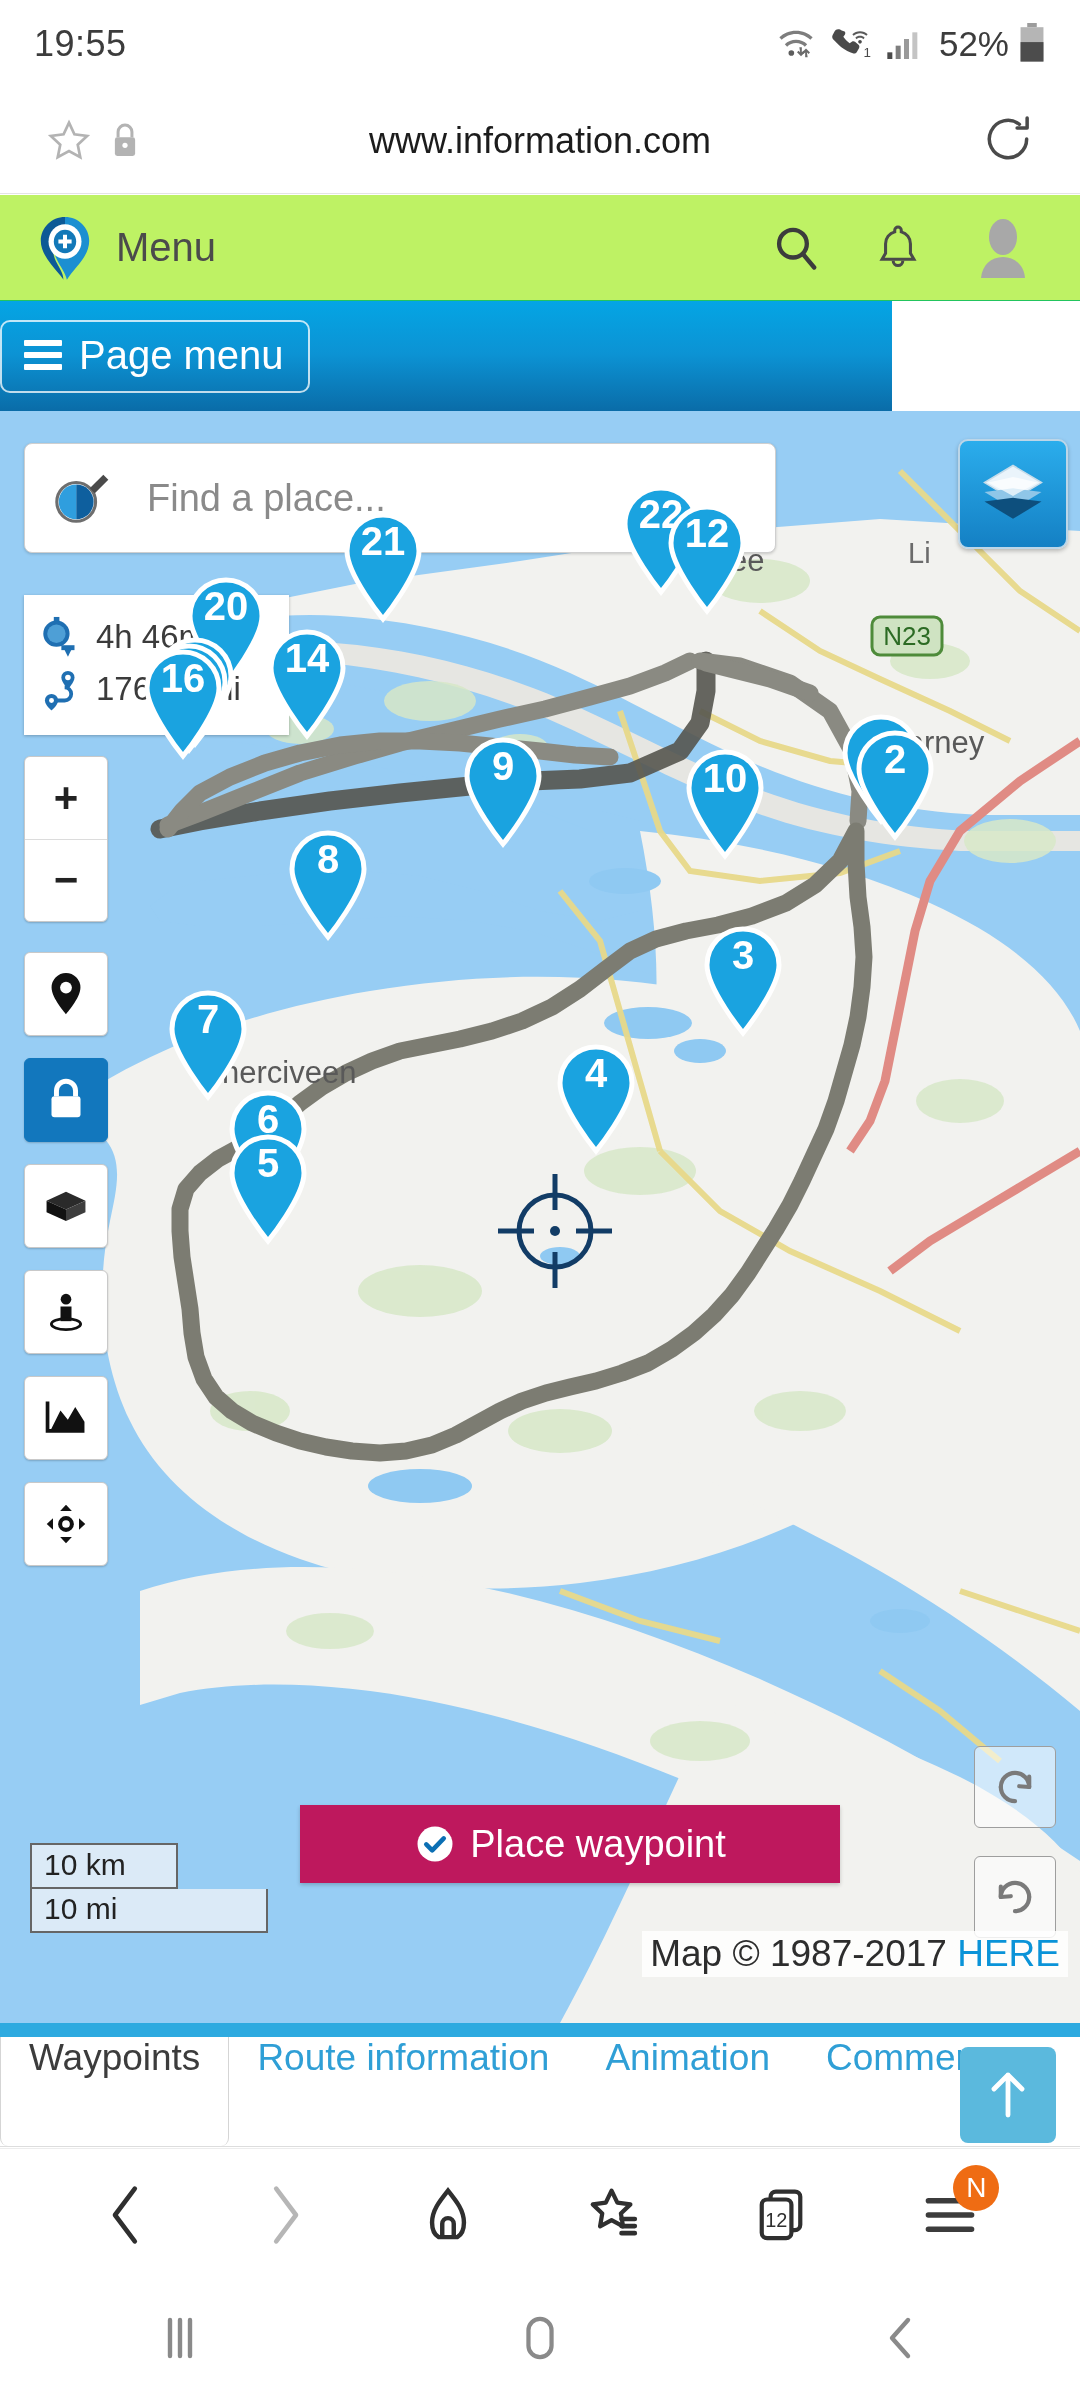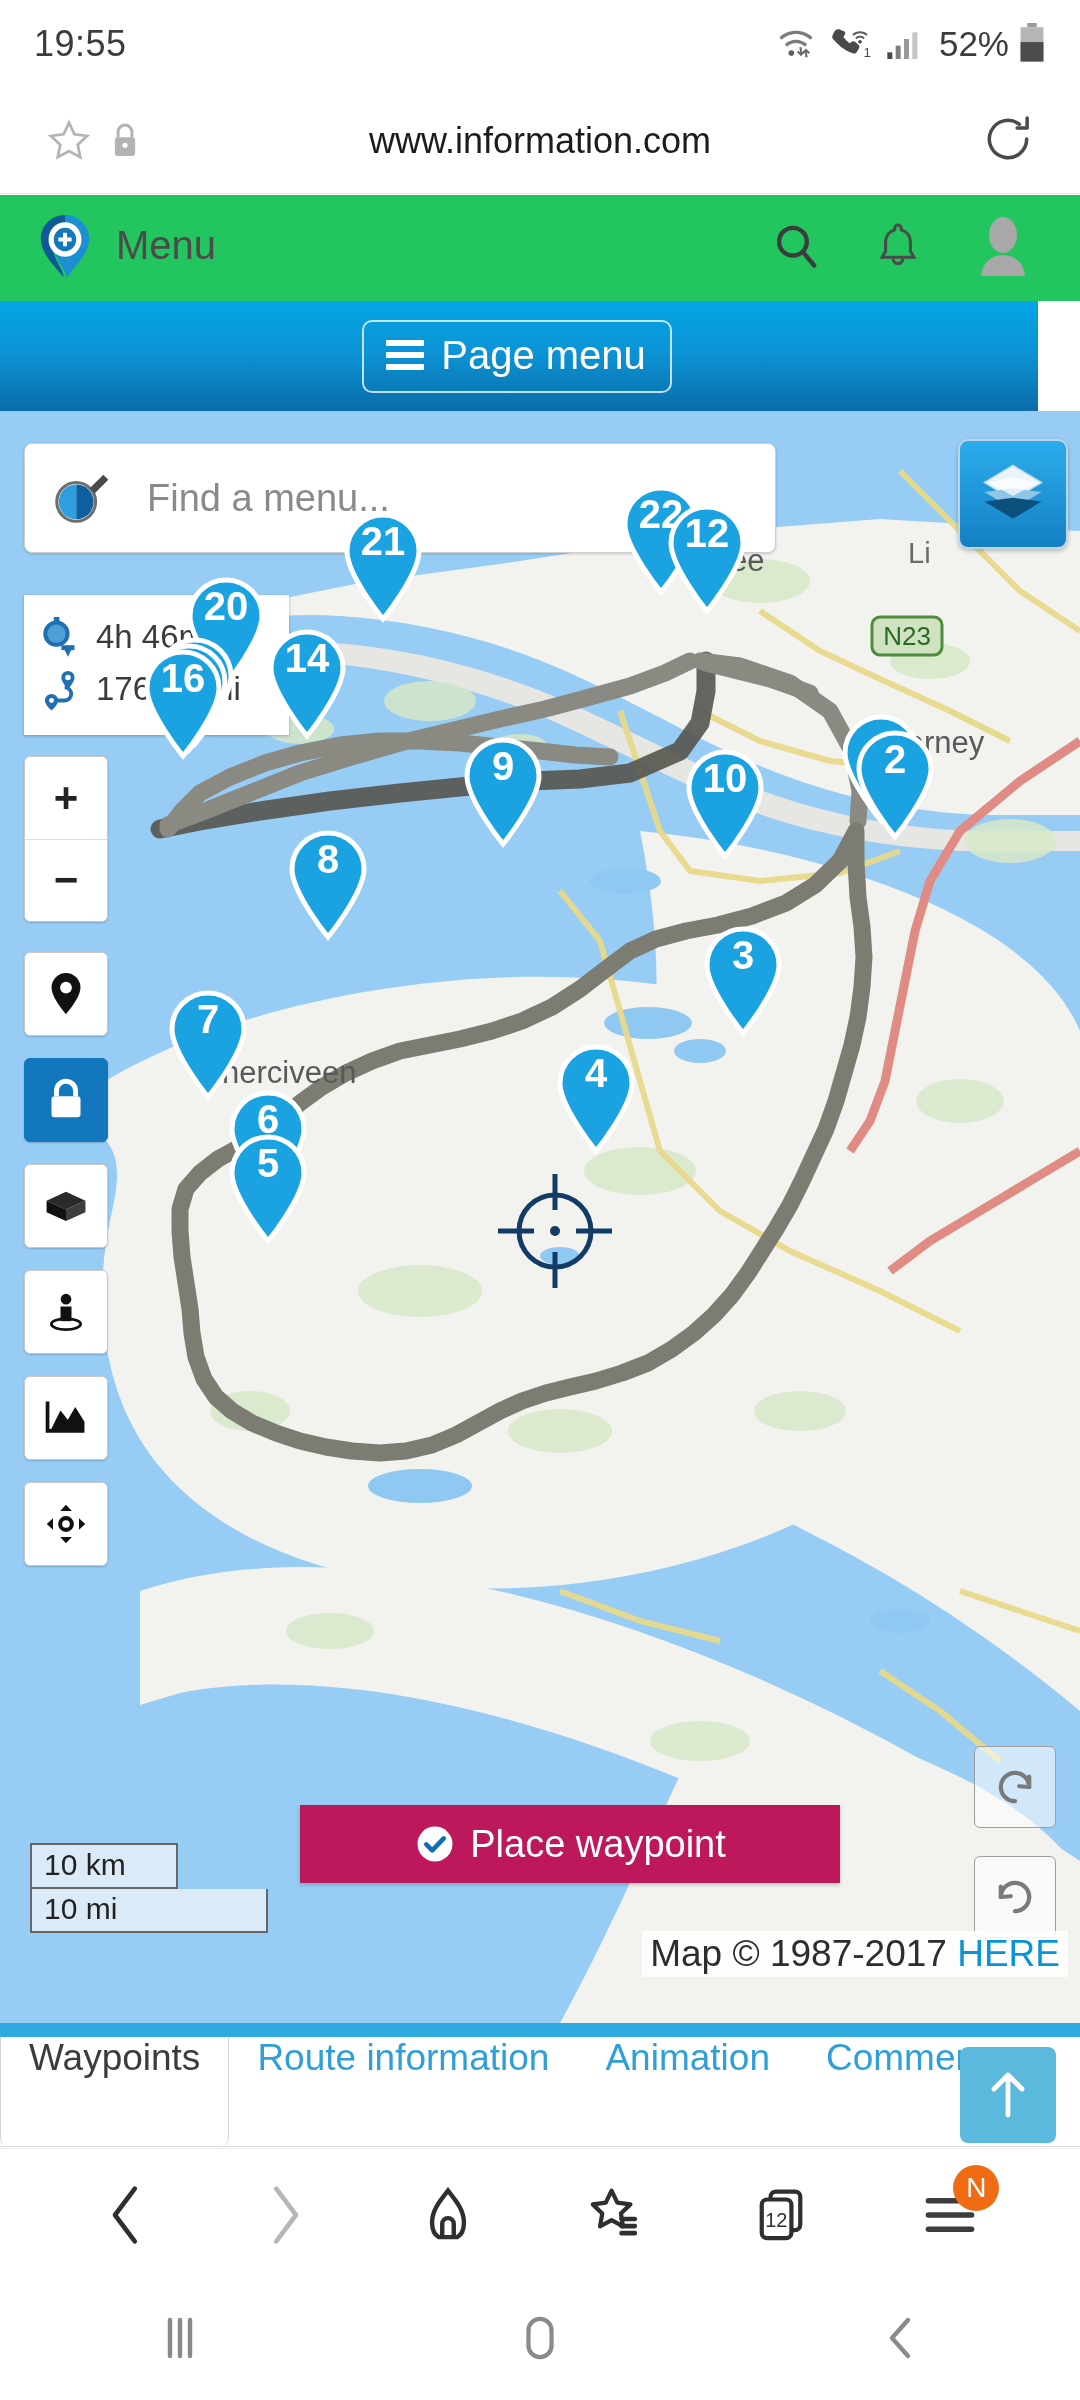--- a/index.html
+++ b/index.html
@@ -31,33 +31,33 @@
   .urlbar .u-left { display: flex; align-items: center; gap: 16px; }
   .url-text {
     position: absolute; left: 0; width: 1080px; text-align: center;
     font-size: 36px; color: #1c1c1c;
   }
   .u-right { margin-left: auto; }
 
   
   .appheader {
     position: absolute; top: 195px; left: 0; width: 1080px; height: 106px;
-    background: #22c55e; display: flex; align-items: center; padding: 12px 36px;
-    border-bottom: 5px solid #22c55e;
+    background: #bef264; display: flex; align-items: center; padding: 12px 36px;
+    border-bottom: 1px solid #22c55e;
   }
   .brand-logo { width: 58px; height: 64px; margin-right: 22px; }
   .menu-label { font-size: 40px; color: #4b4b4b; }
   .header-icons { margin-left: auto; display: flex; align-items: center; gap: 52px; padding-right: 12px;}
   .avatar-ic { width: 58px; height: 64px; }
 
   
   .pagemenubar {
-    position: absolute; top: 301px; left: 0; width: 1038px; height: 110px;
+    position: absolute; top: 301px; left: 0; width: 892px; height: 110px;
     background: linear-gradient(180deg,#04a5e4 0%,#0c93d4 48%,#0a6ca8 100%);
-    display: flex; align-items: center; justify-content: center;
+    display: flex; align-items: center; justify-content: flex-start;
     padding-right: 4px;
   }
   .pagemenu-btn {
     border: 2px solid rgba(255,255,255,.75); border-radius: 10px;
     padding: 11px 24px 13px 22px; display: flex; align-items: center; gap: 17px;
     color: #fff; font-size: 40px;
   }
   .burger { display: inline-block; width: 38px; }
   .burger i { display: block; height: 6px; background: #fff; border-radius: 1px; margin: 6px 0; }
 
@@ -395,21 +395,21 @@
       </g>
     </svg>
 
     <div class="searchbox">
       <svg width="62" height="62" viewBox="0 0 32 32">
         <circle cx="13" cy="18" r="10" fill="none" stroke="#6e6e6e" stroke-width="1.6"></circle>
         <path d="M13 9a9 9 0 019 9 9 9 0 01-9 9z" fill="#0e5f9e"></path>
         <path d="M13 9a9 9 0 00-9 9 9 9 0 009 9z" fill="#2f9ede"></path>
         <path d="M20 11l7-7 2.6 2.6-7 7z" fill="#4a4a4a"></path>
       </svg>
-      <span class="search-ph">Find a menu...</span>
+      <span class="search-ph">Find a place...</span>
     </div>
 
     <div class="layersbtn">
       <svg width="76" height="76" viewBox="0 0 40 40">
         <path d="M20 5 L35 14 L20 23 L5 14 Z" fill="#eaf4fb" stroke="#c6dcea" stroke-width=".8"></path>
         <path d="M20 17 L35 19 L20 28 L5 19 Z" fill="#8fc6e8"></path>
         <path d="M20 22 L35 24 L20 33 L5 24 Z" fill="#0d4f7d"></path>
         <path d="M20 11 L33 14 L20 21 L7 14 Z" fill="#ffffff" opacity=".7"></path>
       </svg>
     </div>

